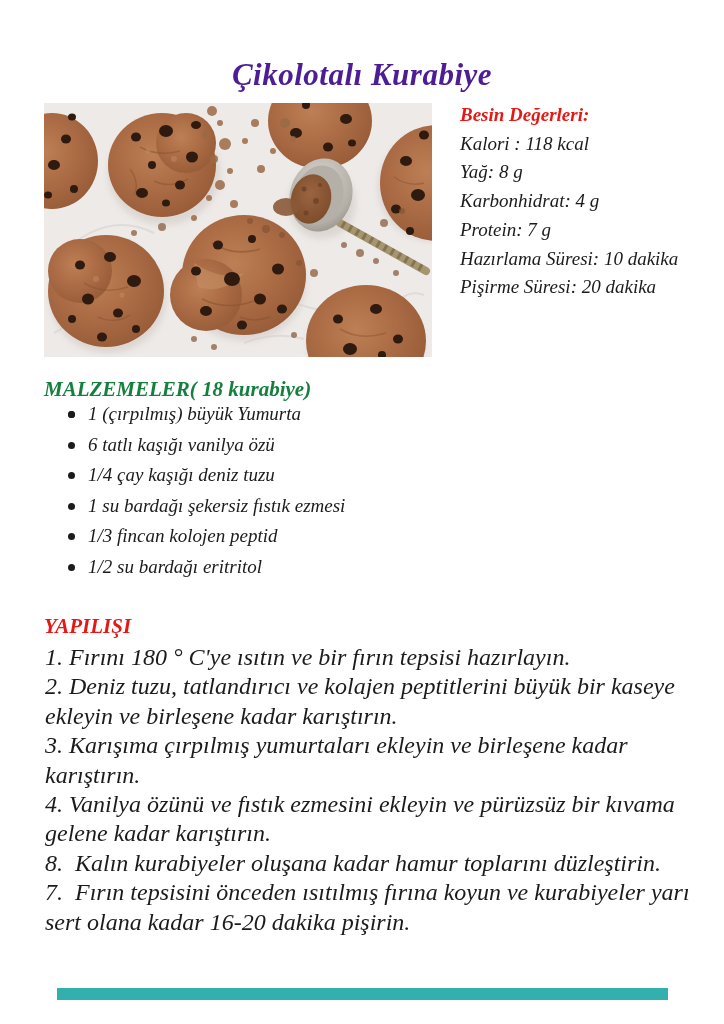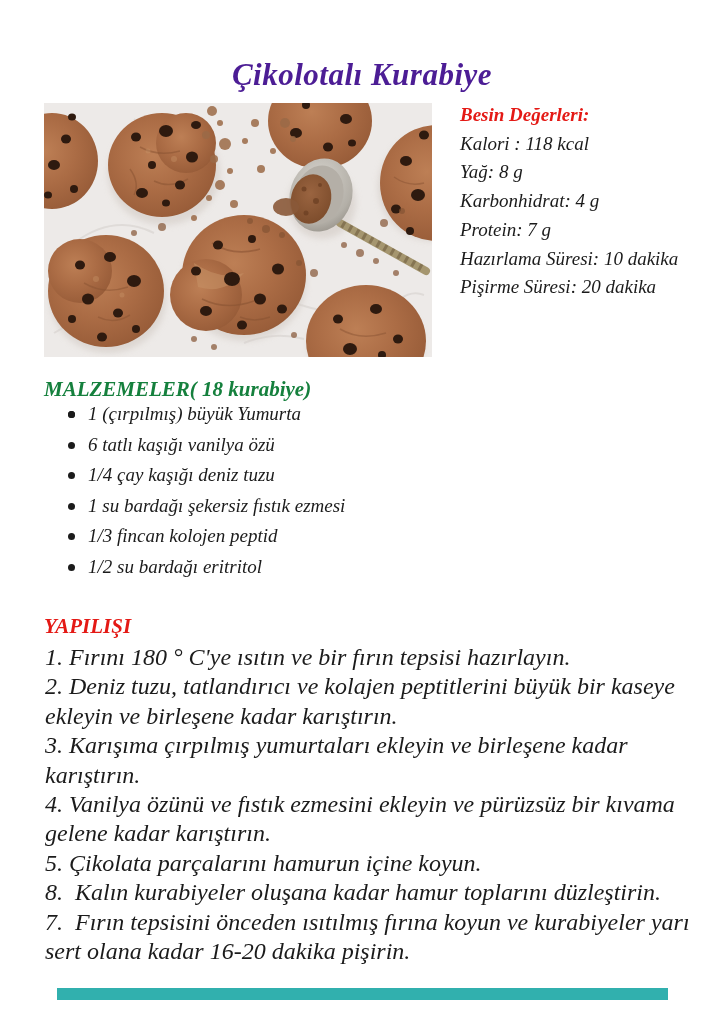--- a/index.html
+++ b/index.html
@@ -324,20 +324,19 @@
     <li><span class="dot"></span><span>1/2 su bardağı eritritol</span></li>
   </ul>
 
   <h2 class="dir-heading">YAPILIŞI</h2>
 
   <div class="steps">
     <p>1. Fırını 180 ° C'ye ısıtın ve bir fırın tepsisi hazırlayın.</p>
     <p>2. Deniz tuzu, tatlandırıcı ve kolajen peptitlerini büyük bir kaseye  ekleyin ve birleşene kadar karıştırın.</p>
     <p>3. Karışıma çırpılmış yumurtaları ekleyin ve birleşene kadar karıştırın.</p>
     <p>4. Vanilya özünü ve fıstık ezmesini ekleyin ve pürüzsüz bir kıvama gelene kadar karıştırın.</p>
-    <p>5. Çikolata parçalarını hamurun içine koyun.</p>
     <p>8.  Kalın kurabiyeler oluşana kadar hamur toplarını düzleştirin.</p>
     <p>7.  Fırın tepsisini önceden ısıtılmış fırına koyun ve kurabiyeler yarı sert olana kadar 16-20 dakika pişirin.</p>
   </div>
 
   <div class="footer-bar"></div>
 
 </div>
 
 </body></html>

